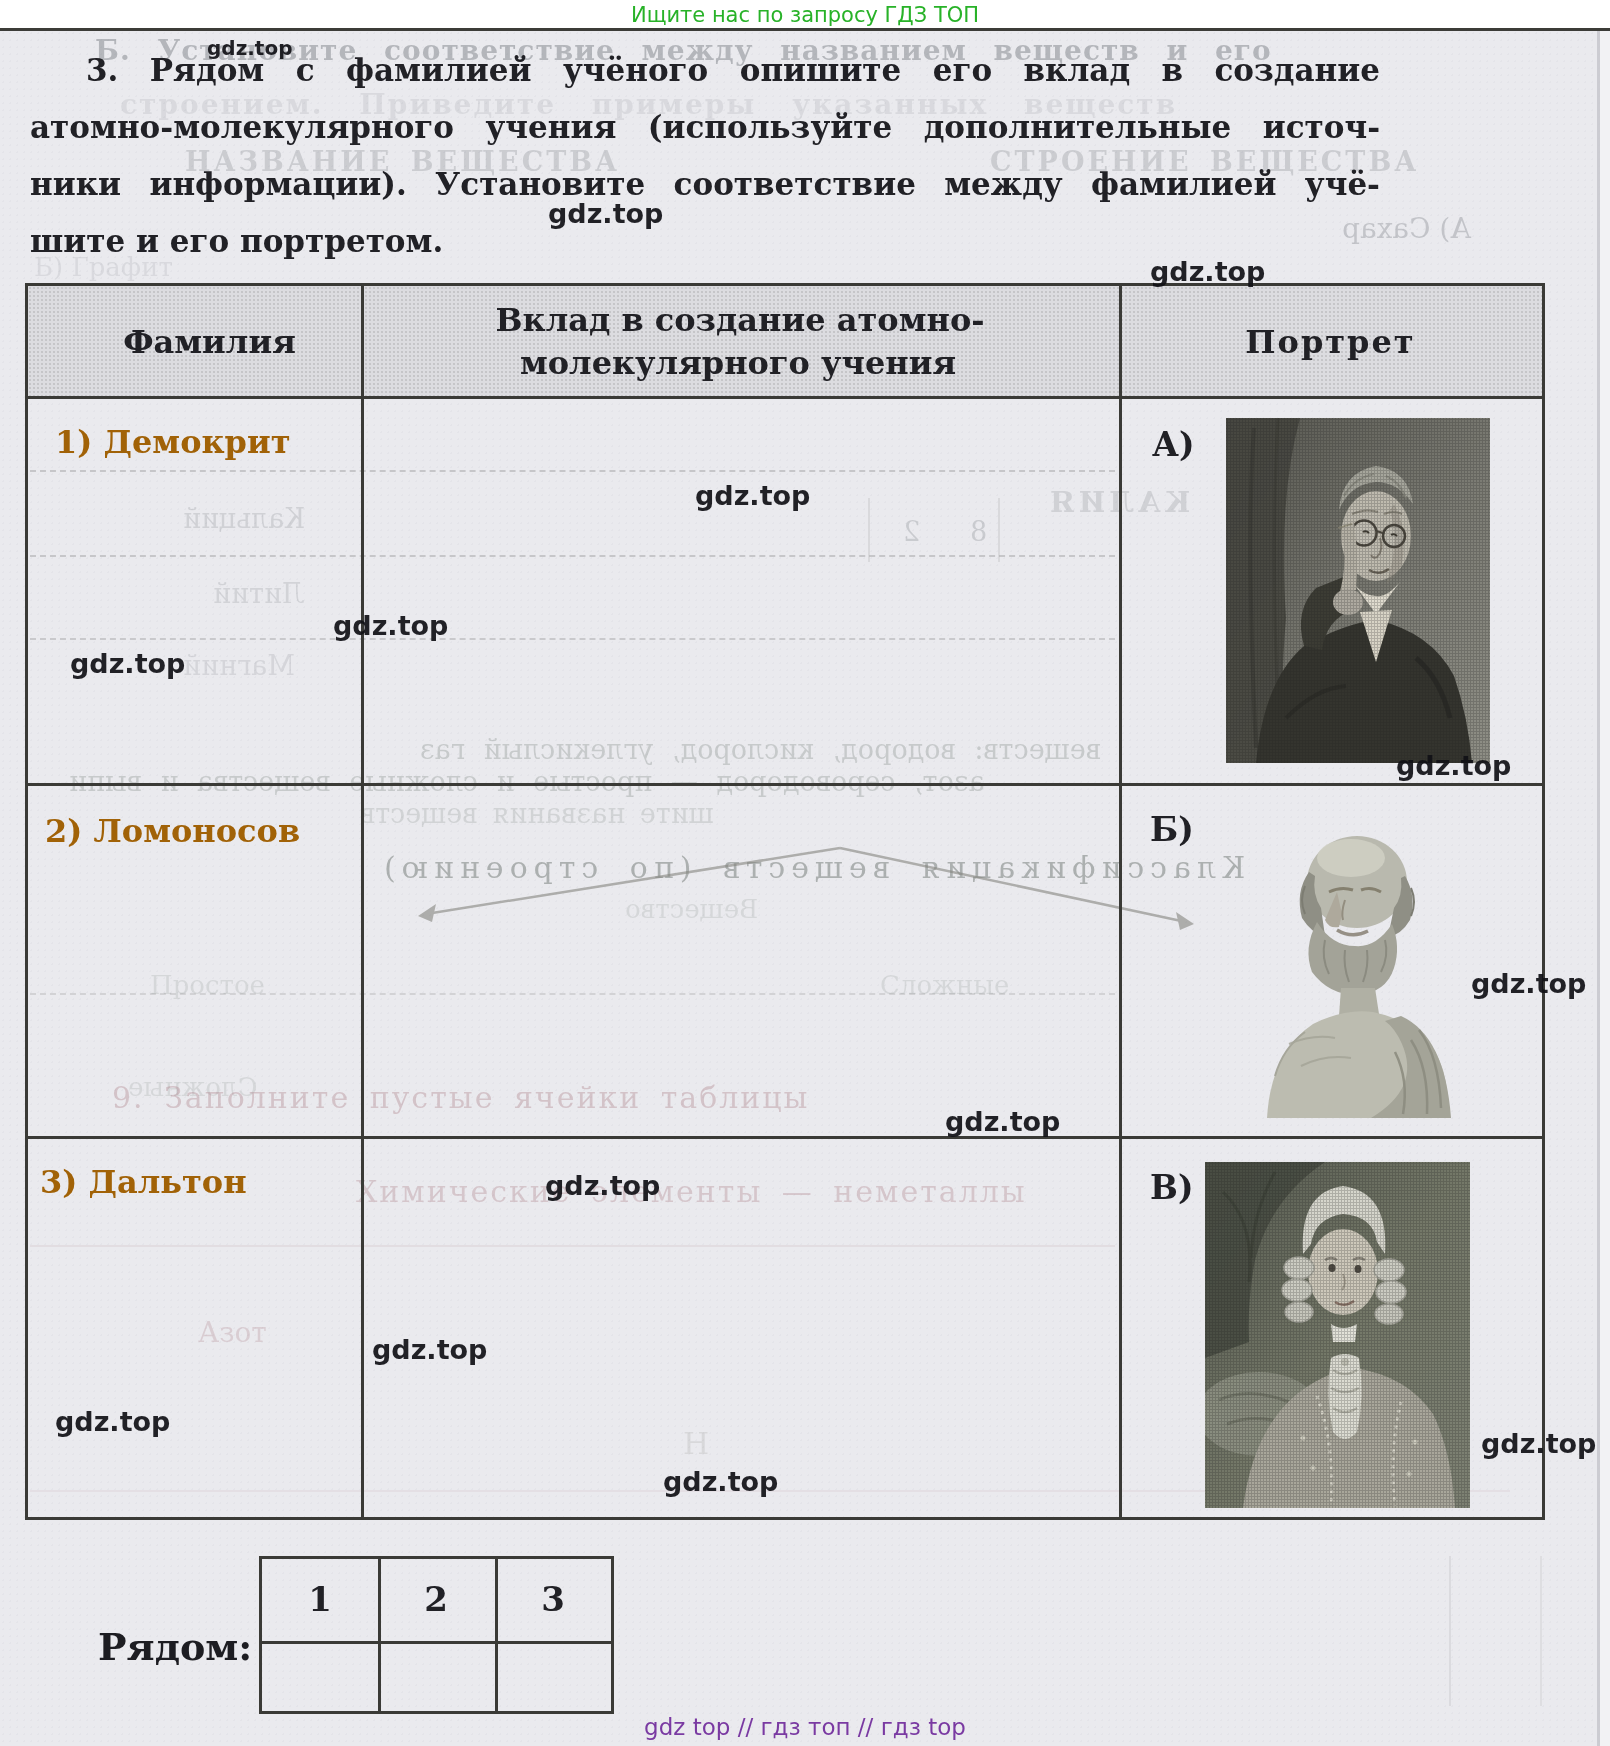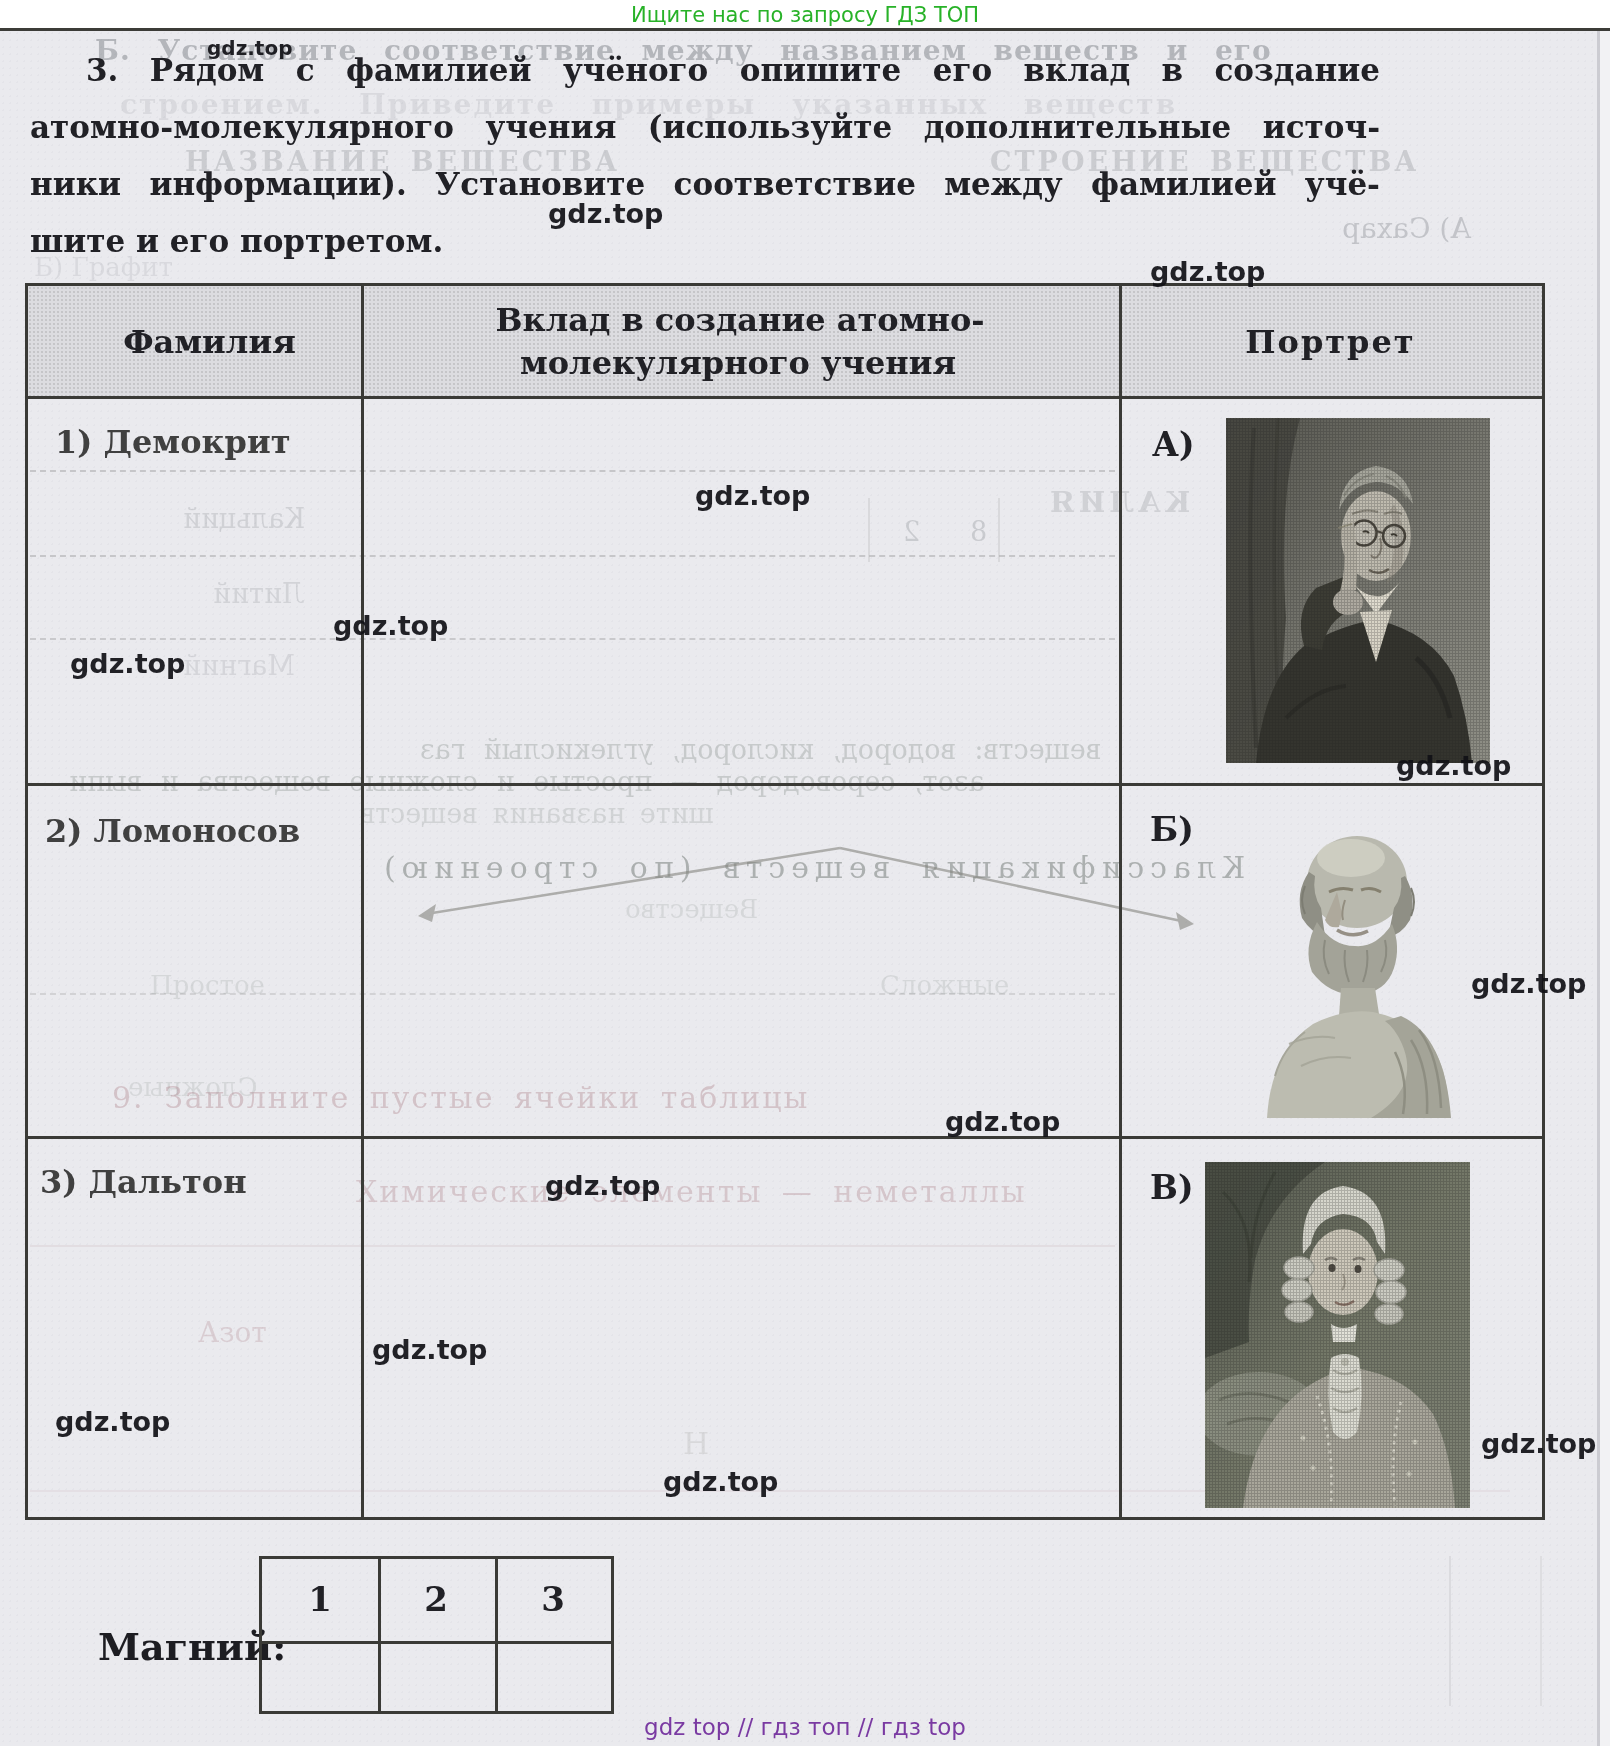--- a/index.html
+++ b/index.html
@@ -24,21 +24,21 @@
   .task-line.last{text-align:left;text-align-last:left;}
   
   #main-table{position:absolute;left:25px;top:283px;width:1520px;height:1237px;
               border:3px solid #3a3a36;box-sizing:border-box;z-index:8;}
   #header-fill{position:absolute;left:0;top:0;width:1514px;height:110px;background:#dcdce0;
                background-image:radial-gradient(rgba(60,60,60,.14) 1px,transparent 1.2px);
                background-size:4px 4px;}
   .vline{position:absolute;top:0;width:3px;height:100%;background:#3a3a36;}
   .hline{position:absolute;left:0;width:100%;height:3px;background:#3a3a36;}
   .hcell{position:absolute;font-size:32px;font-weight:bold;color:#212126;text-align:center;}
-  .rowlabel{position:absolute;font-size:32px;font-weight:600;color:#404040;z-index:12;white-space:nowrap;}
+  .rowlabel{position:absolute;font-size:32px;font-weight:600;color:#a16207;z-index:12;white-space:nowrap;}
   .plabel{position:absolute;font-size:33px;font-weight:600;color:#212126;z-index:12;}
   
   .portrait{position:absolute;z-index:10;}
   .halftone{position:absolute;left:0;top:0;width:100%;height:100%;
             background-image:radial-gradient(rgba(30,30,30,.22) 1px,transparent 1.35px);
             background-size:3px 3px;pointer-events:none;}
   
   #answer-table{position:absolute;left:259px;top:1556px;width:355px;height:158px;
                 border:3px solid #3a3a36;box-sizing:border-box;z-index:12;}
   #answer-table .vline{background:#3a3a36;}
@@ -235,21 +235,21 @@
       <path d="M120 98 Q126 94 132 98 M148 98 Q154 94 160 98" stroke="#8a857a" stroke-width="2.5" fill="none"></path>
       <ellipse cx="127" cy="106" rx="3.5" ry="4" fill="#4e4a42"></ellipse>
       <ellipse cx="153" cy="107" rx="3.5" ry="4" fill="#4e4a42"></ellipse>
       <path d="M138 112 Q142 122 137 128" stroke="#a49e90" stroke-width="2" fill="none"></path>
       <path d="M130 140 Q139 146 149 139" stroke="#8a7468" stroke-width="2.5" fill="none"></path>
       <path d="M126 162 Q138 170 152 162 L150 180 L128 180 Z" fill="#e2e2d8"></path>
     </svg>
     <div class="halftone"></div>
   </div>
 
-  <div id="answer-label">Магний:</div>
+  <div id="answer-label">Рядом:</div>
   <div id="answer-table">
     <div class="vline" style="left:116px;"></div>
     <div class="vline" style="left:233px;"></div>
     <div class="hline" style="top:82px;"></div>
     <div class="acell" style="left:0;">1</div>
     <div class="acell" style="left:116px;">2</div>
     <div class="acell" style="left:233px;">3</div>
     <div class="abs" style="left:0;top:85px;width:113px;height:70px;"></div>
     <div class="abs" style="left:119px;top:85px;width:111px;height:70px;"></div>
     <div class="abs" style="left:236px;top:85px;width:113px;height:70px;"></div>

